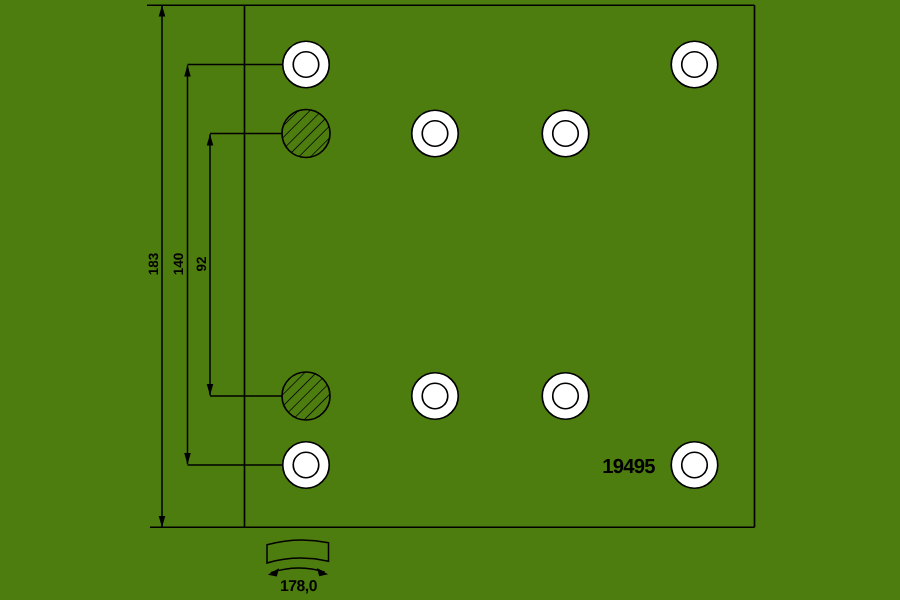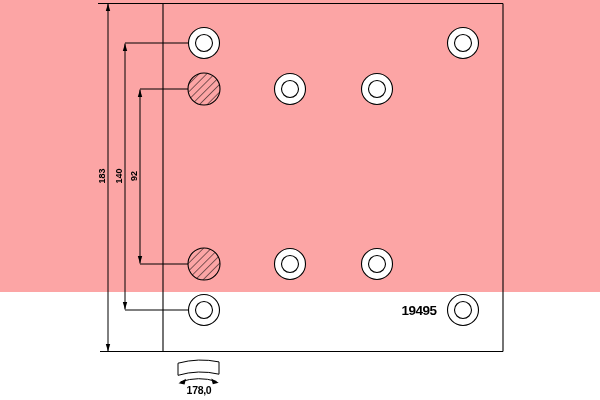--- a/index.html
+++ b/index.html
@@ -2,21 +2,21 @@
 <html><head>
 <meta charset="utf-8">
 <style>
   html, body { margin: 0; padding: 0; }
   body {
     width: 600px; height: 400px;
     background: #ffffff;
     font-family: "Liberation Sans", sans-serif;
     overflow: hidden;
   }
-  .canvas { position: relative; width: 600px; height: 292px; background: #fca5a5; }
+  .canvas { position: relative; width: 600px; height: 400px; background: #4d7c0f; }
   svg { position: absolute; top: 0; left: 0; }
   .ln   { stroke: #000000; stroke-width: 1.1; fill: none; }
   .thin { stroke: #000000; stroke-width: 1;   fill: none; }
   .arrow { fill: #000000; stroke: none; }
   .dim-label {
     font-family: "Liberation Sans", sans-serif;
     font-size: 9px; font-weight: bold; fill: #000000;
   }
   .part-label {
     font-family: "Liberation Sans", sans-serif;

